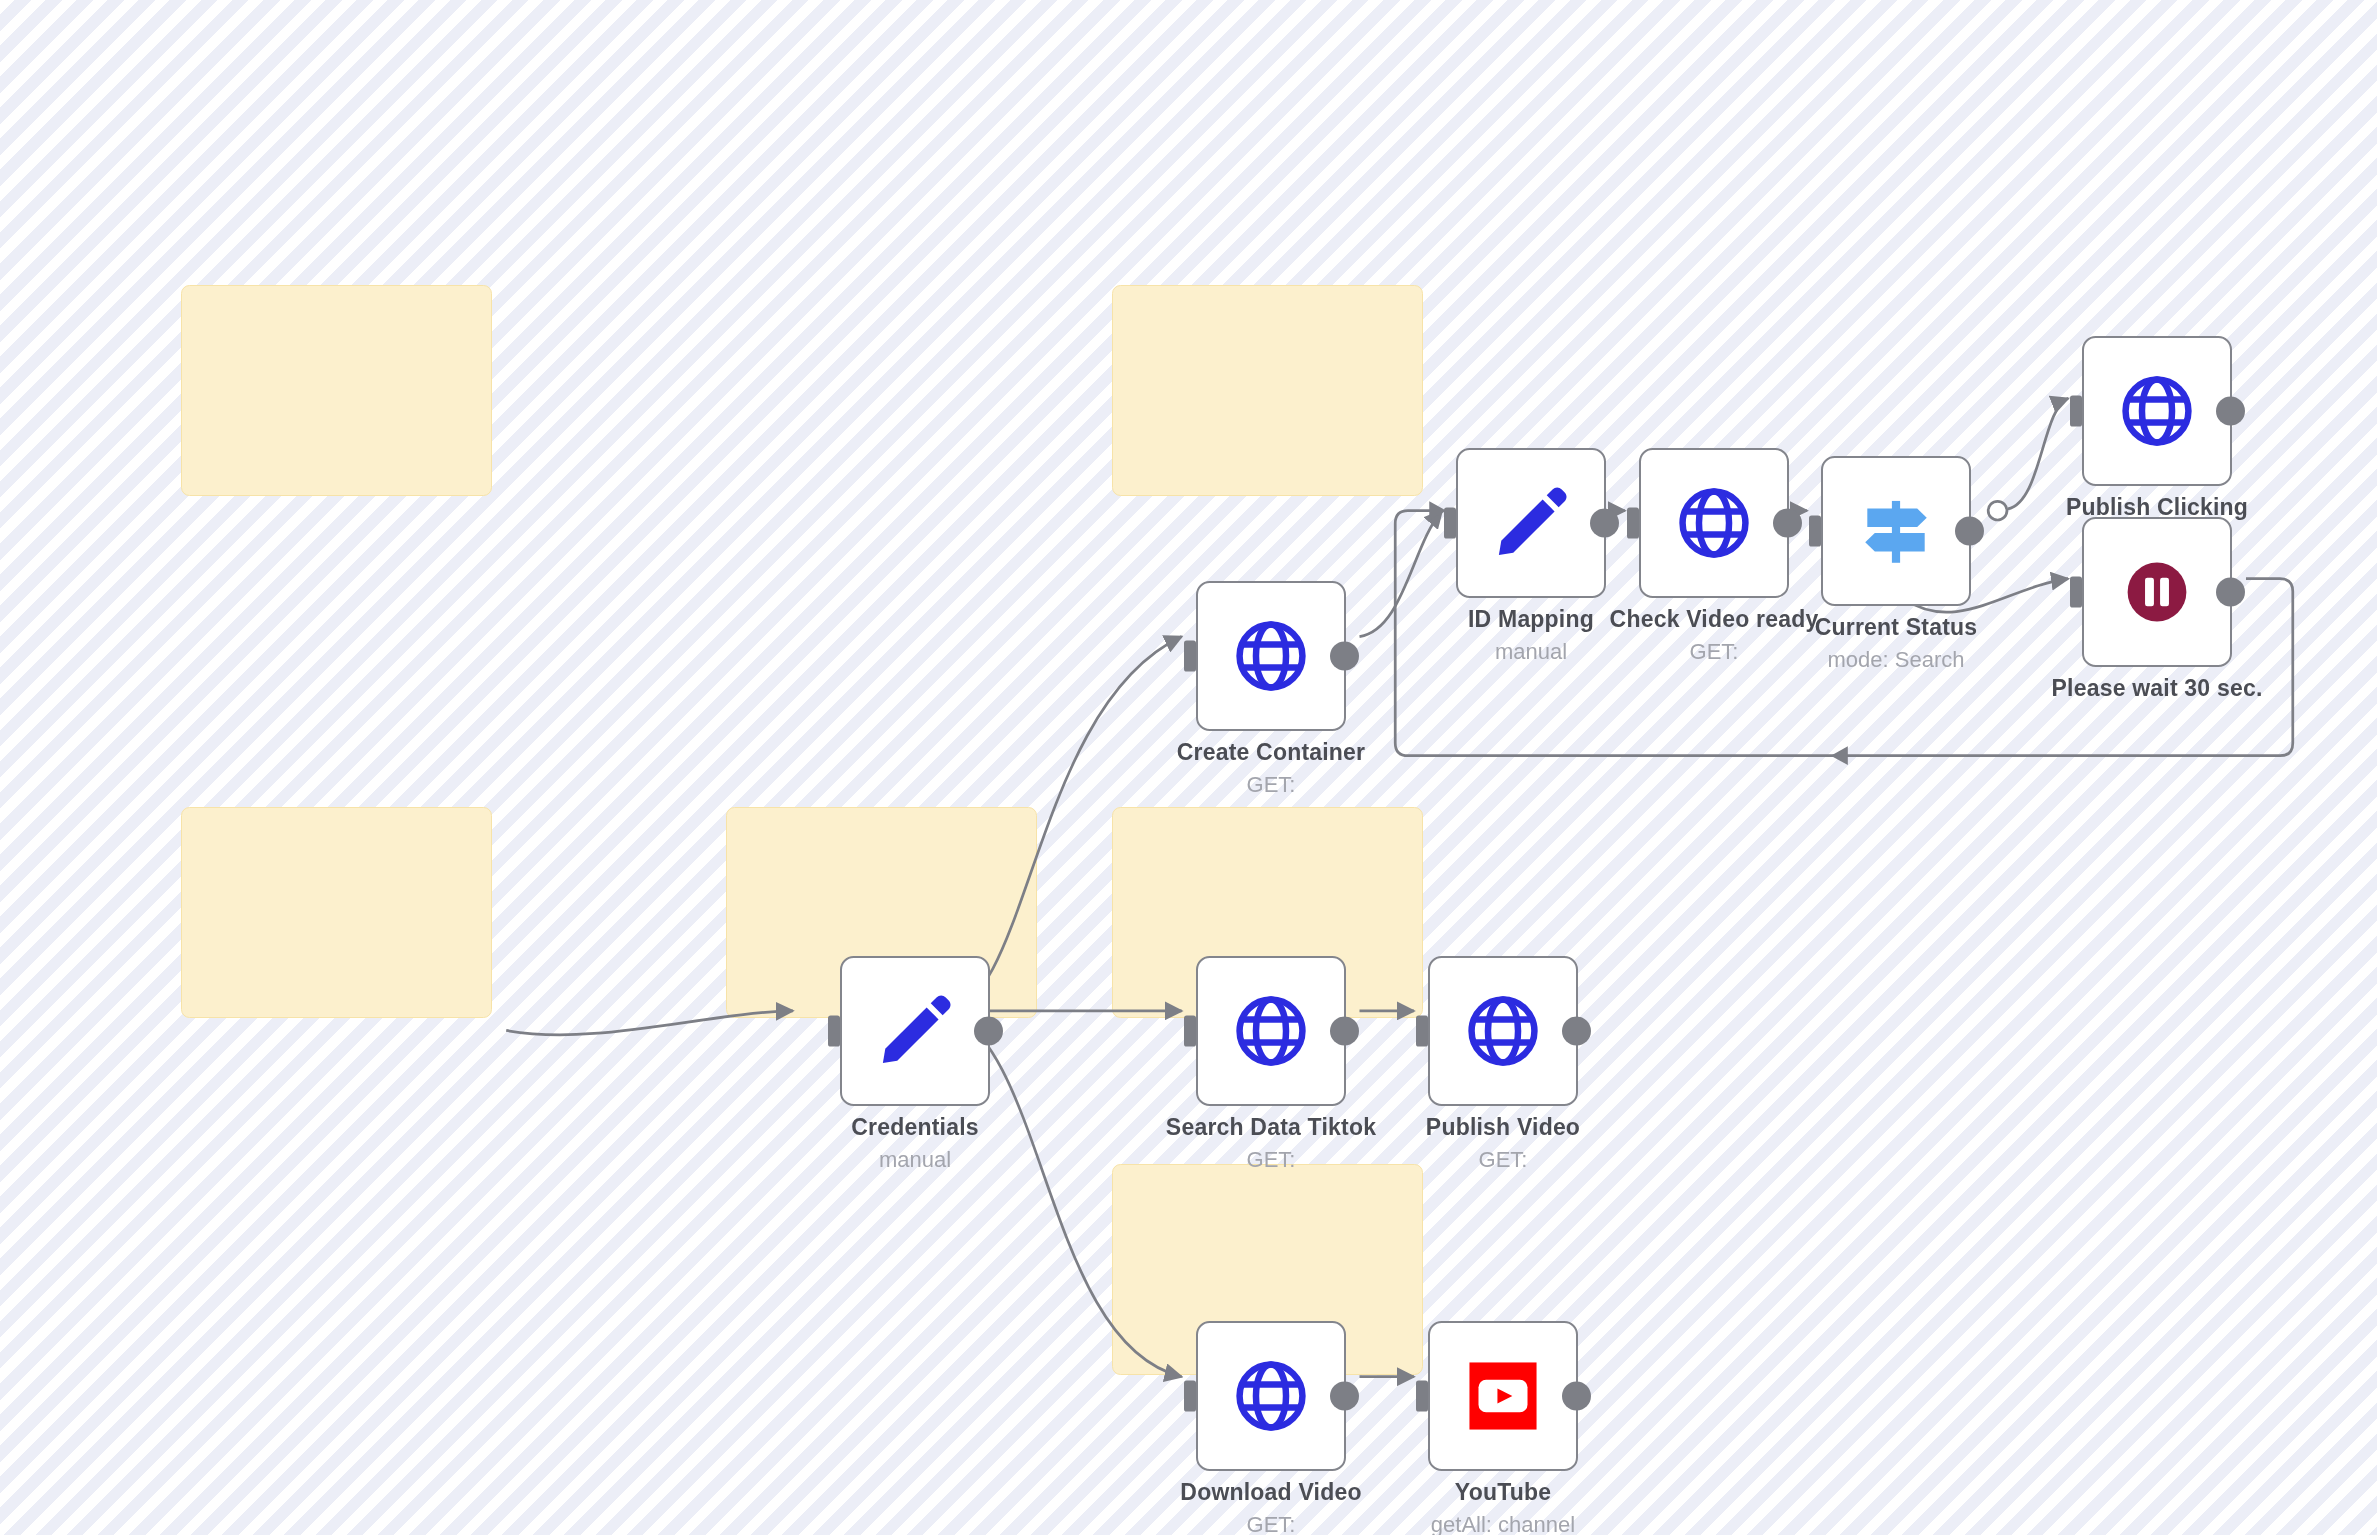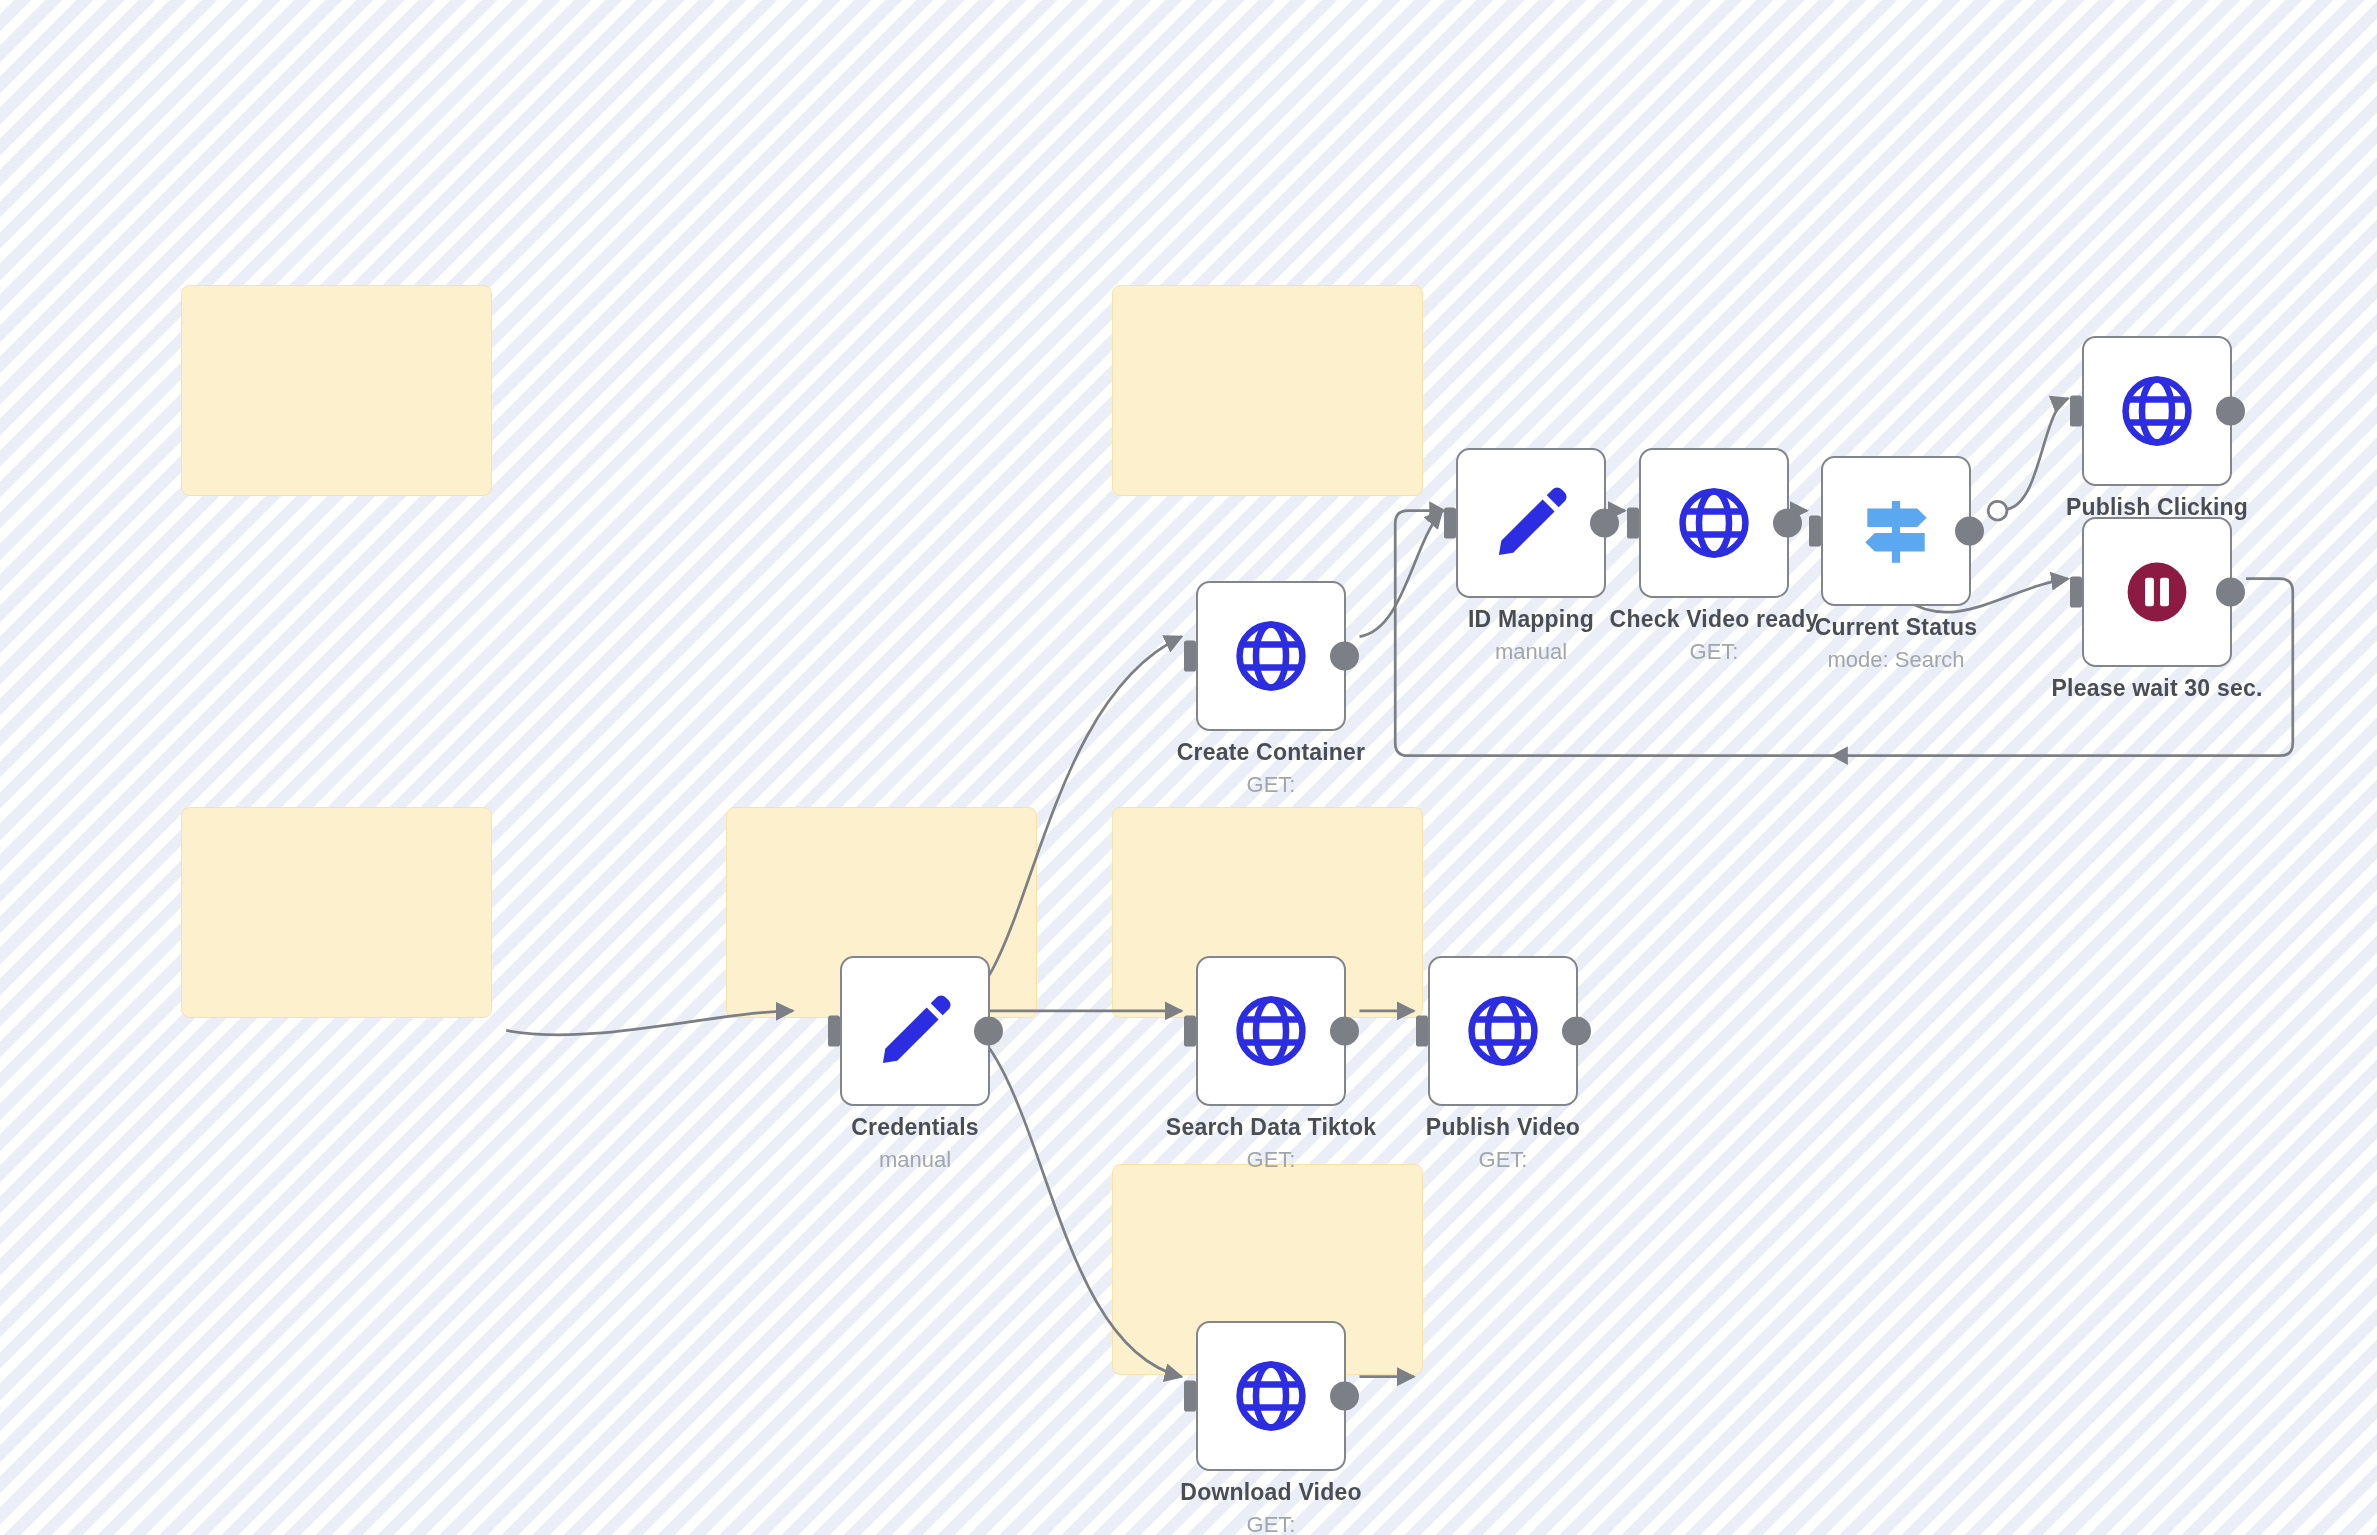--- a/index.html
+++ b/index.html
@@ -242,20 +242,35 @@
         </g>
       </svg>
       <div class="port-out"></div>
     </div>
     <div class="node-labels">
       <div class="node-title">Download Video</div>
       <div class="node-sub">GET:</div>
     </div>
   </div>
 
+  <div class="node" style="left:1428px; top:1321px;">
+    <div class="node-box">
+      <div class="port-in"></div>
+      <svg class="icon-yt" viewBox="0 0 24 24">
+        <rect x="0.5" y="0.5" width="23" height="23" fill="#ff0000"></rect>
+        <rect x="3.6" y="6.4" width="16.8" height="11.2" rx="2.6" fill="#ffffff"></rect>
+        <path d="M10.1 9.4 L15.2 12 L10.1 14.6 Z" fill="#ff0000"></path>
+      </svg>
+      <div class="port-out"></div>
+    </div>
+    <div class="node-labels">
+      <div class="node-title">YouTube</div>
+      <div class="node-sub">getAll: channel</div>
+    </div>
+  </div>
 
   <div class="node" style="left:1456px; top:448px;">
     <div class="node-box">
       <div class="port-in"></div>
       <svg class="icon" viewBox="0 0 24 24">
         <path d="M3.3 17.2 L15.4 5.1 L18.9 8.6 L6.8 20.7 L2.6 21.4 Z" fill="#2c2ce0"></path>
         <path d="M16.6 3.9 L18.3 2.2 C19.1 1.4 20.2 1.4 21 2.2 L21.8 3 C22.6 3.8 22.6 4.9 21.8 5.7 L20.1 7.4 Z" fill="#2c2ce0"></path>
       </svg>
       <div class="port-out"></div>
     </div>

